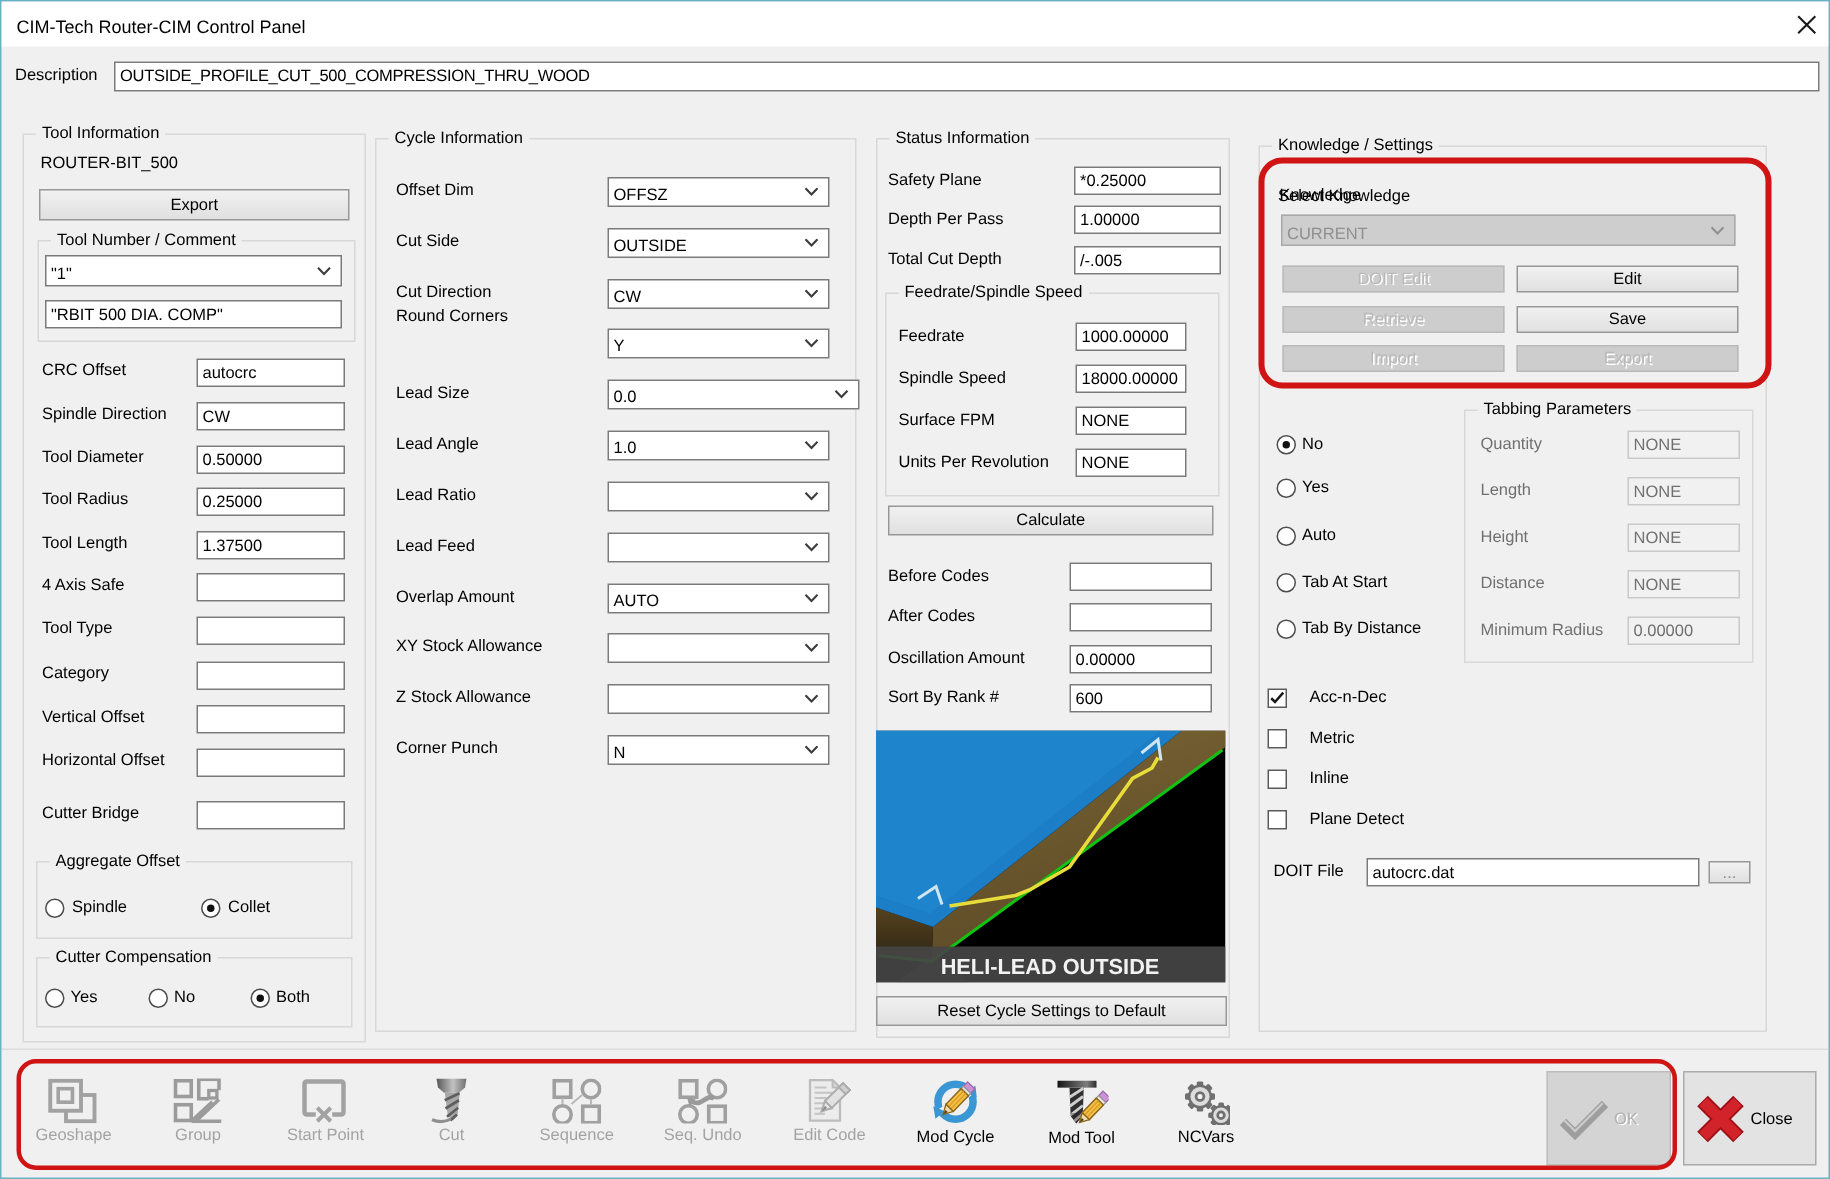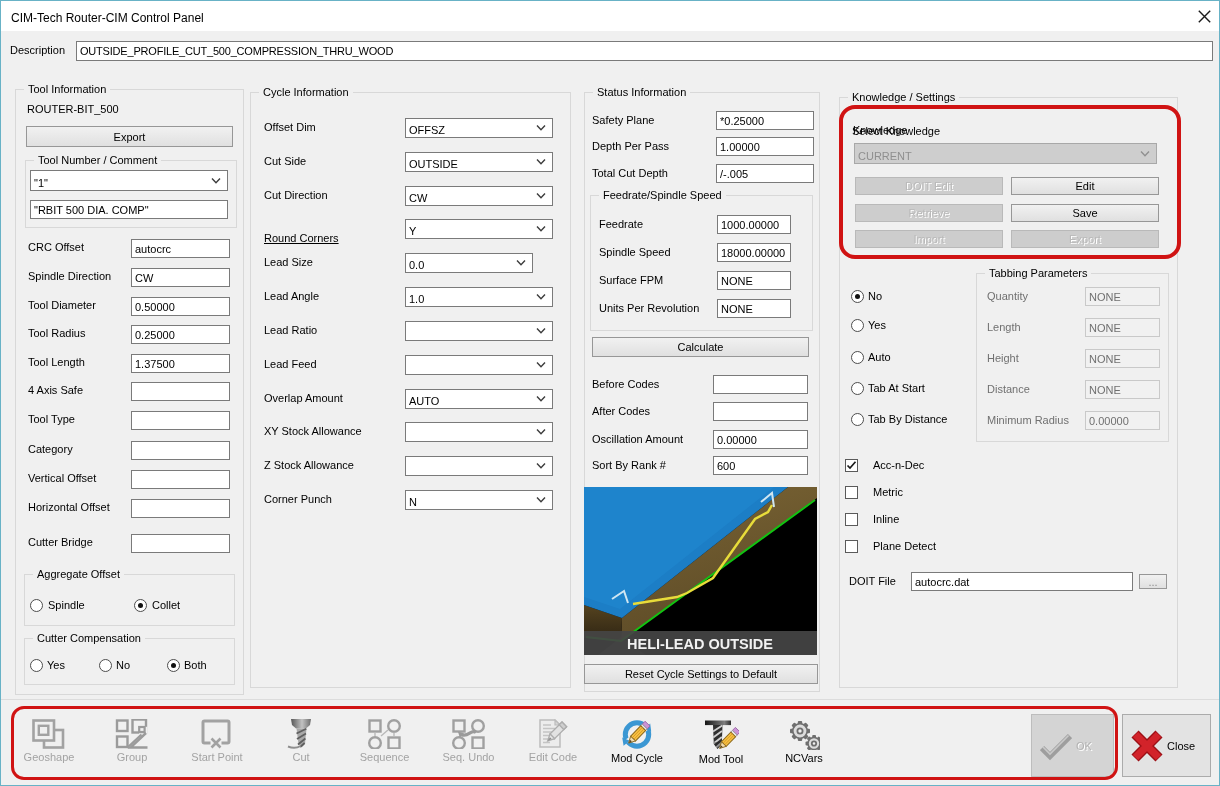--- a/index.html
+++ b/index.html
@@ -122,29 +122,29 @@
         <path d="M1,0.5 L5,4.7 L9,0.5" stroke="#3c3c3c" stroke-width="1.4" fill="none"></path>
       </svg>
     </div>
   <div class="abs lbl" style="left:263px;top:188px;">Cut Direction</div>
   <div class="abs combo" style="left:404px;top:185px;width:148px;height:20px;">
       <span>CW</span>
       <svg class="chev" width="10" height="6" viewBox="0 0 10 6">
         <path d="M1,0.5 L5,4.7 L9,0.5" stroke="#3c3c3c" stroke-width="1.4" fill="none"></path>
       </svg>
     </div>
-  <div class="abs lbl" style="left:263px;top:231px;text-decoration:underline;">Round Corners</div>
+  <div class="abs lbl" style="left:263px;top:204px;">Round Corners</div>
   <div class="abs combo" style="left:404px;top:218px;width:148px;height:20px;">
       <span>Y</span>
       <svg class="chev" width="10" height="6" viewBox="0 0 10 6">
         <path d="M1,0.5 L5,4.7 L9,0.5" stroke="#3c3c3c" stroke-width="1.4" fill="none"></path>
       </svg>
     </div>
   <div class="abs lbl" style="left:263px;top:255px;">Lead Size</div>
-  <div class="abs combo" style="left:404px;top:252px;width:128px;height:20px;">
+  <div class="abs combo" style="left:404px;top:252px;width:168px;height:20px;">
       <span>0.0</span>
       <svg class="chev" width="10" height="6" viewBox="0 0 10 6">
         <path d="M1,0.5 L5,4.7 L9,0.5" stroke="#3c3c3c" stroke-width="1.4" fill="none"></path>
       </svg>
     </div>
   <div class="abs lbl" style="left:263px;top:289px;">Lead Angle</div>
   <div class="abs combo" style="left:404px;top:286px;width:148px;height:20px;">
       <span>1.0</span>
       <svg class="chev" width="10" height="6" viewBox="0 0 10 6">
         <path d="M1,0.5 L5,4.7 L9,0.5" stroke="#3c3c3c" stroke-width="1.4" fill="none"></path>

